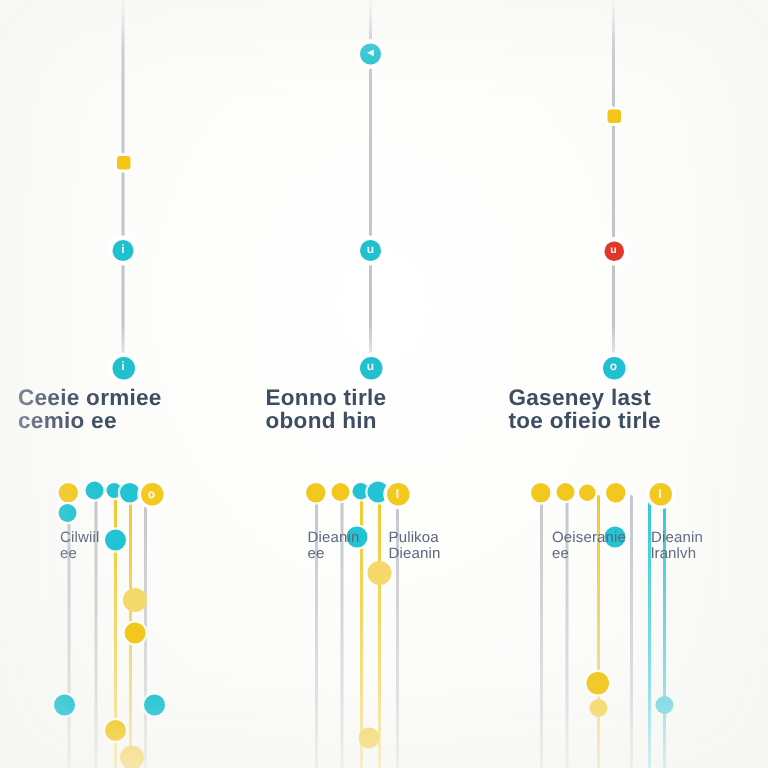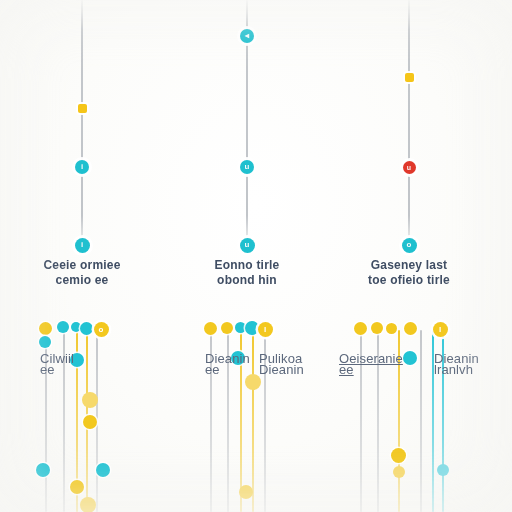--- a/index.html
+++ b/index.html
@@ -42,23 +42,22 @@
   
   .square{
     position:absolute;
     background:#f5c518;
     border-radius:2px;
     box-shadow:0 0 0 2px rgba(255,255,255,0.92);
   }
   
   .headline{
     position:absolute;
-    text-align:center;
     color:#3f4d63;
-    font-size:12px;
+    font-size:15px;
     line-height:15px;
     font-weight:bold;
     letter-spacing:.2px;
     filter:blur(0.45px);
     white-space:pre-line;
   }
   
   .cluster{position:absolute;}
   .stem{
     position:absolute;width:1.5px;border-radius:1px;
@@ -76,21 +75,21 @@
   .ring{
     position:absolute;border-radius:50%;
     background:#f3c81f;
     display:flex;align-items:center;justify-content:center;
     color:#ffffff;font-size:8px;font-weight:bold;
     box-shadow:0 0 0 2.5px rgba(255,255,255,.95);
   }
   .subtext{
     position:absolute;
     color:#5c687c;
-    font-size:13px;
+    font-size:10px;
     line-height:11px;
     filter:blur(0.5px);
     white-space:pre-line;
     letter-spacing:.1px;
   }
   .vignette{
     position:absolute;inset:0;pointer-events:none;
     box-shadow:inset 0 0 60px 10px rgba(246,246,243,0.75);
   }
 </style>
@@ -191,21 +190,21 @@
         <div class="dot gold" style="width: 12px; height: 12px; left: 371px; top: 322px;"></div>
         <div class="dot gold" style="width: 11px; height: 11px; left: 385.5px; top: 322.5px;"></div>
         <div class="dot gold" style="width: 13px; height: 13px; left: 403.5px; top: 321.5px;"></div>
         <div class="dot cyan" style="width: 14px; height: 14px; left: 403px; top: 351px;"></div>
         <div class="dot gold" style="width: 15px; height: 15px; left: 390.5px; top: 447.5px;"></div>
         <div class="dot gold-s" style="width: 12px; height: 12px; left: 393px; top: 466px;"></div>
         <div class="dot cyan-p" style="width: 12px; height: 12px; left: 437px; top: 464px;"></div>
         <div class="ring" style="width: 15px; height: 15px; left: 432.5px; top: 321.5px; background: rgb(243, 200, 31);">
           <span>l</span>
         </div>
-        <div class="subtext" style="left: 339px; top: 353px; width: 62px; text-decoration: underline;">Oeiseranie
+        <div class="subtext" style="left: 368px; top: 353px; width: 62px;">Oeiseranie
 ee</div>
         <div class="subtext" style="left: 434px; top: 353px; width: 62px;">Dieanin
 lranlvh</div>
       </div>
     </div>
 
   <div class="vignette"></div>
 </div>
 
 </body></html>

